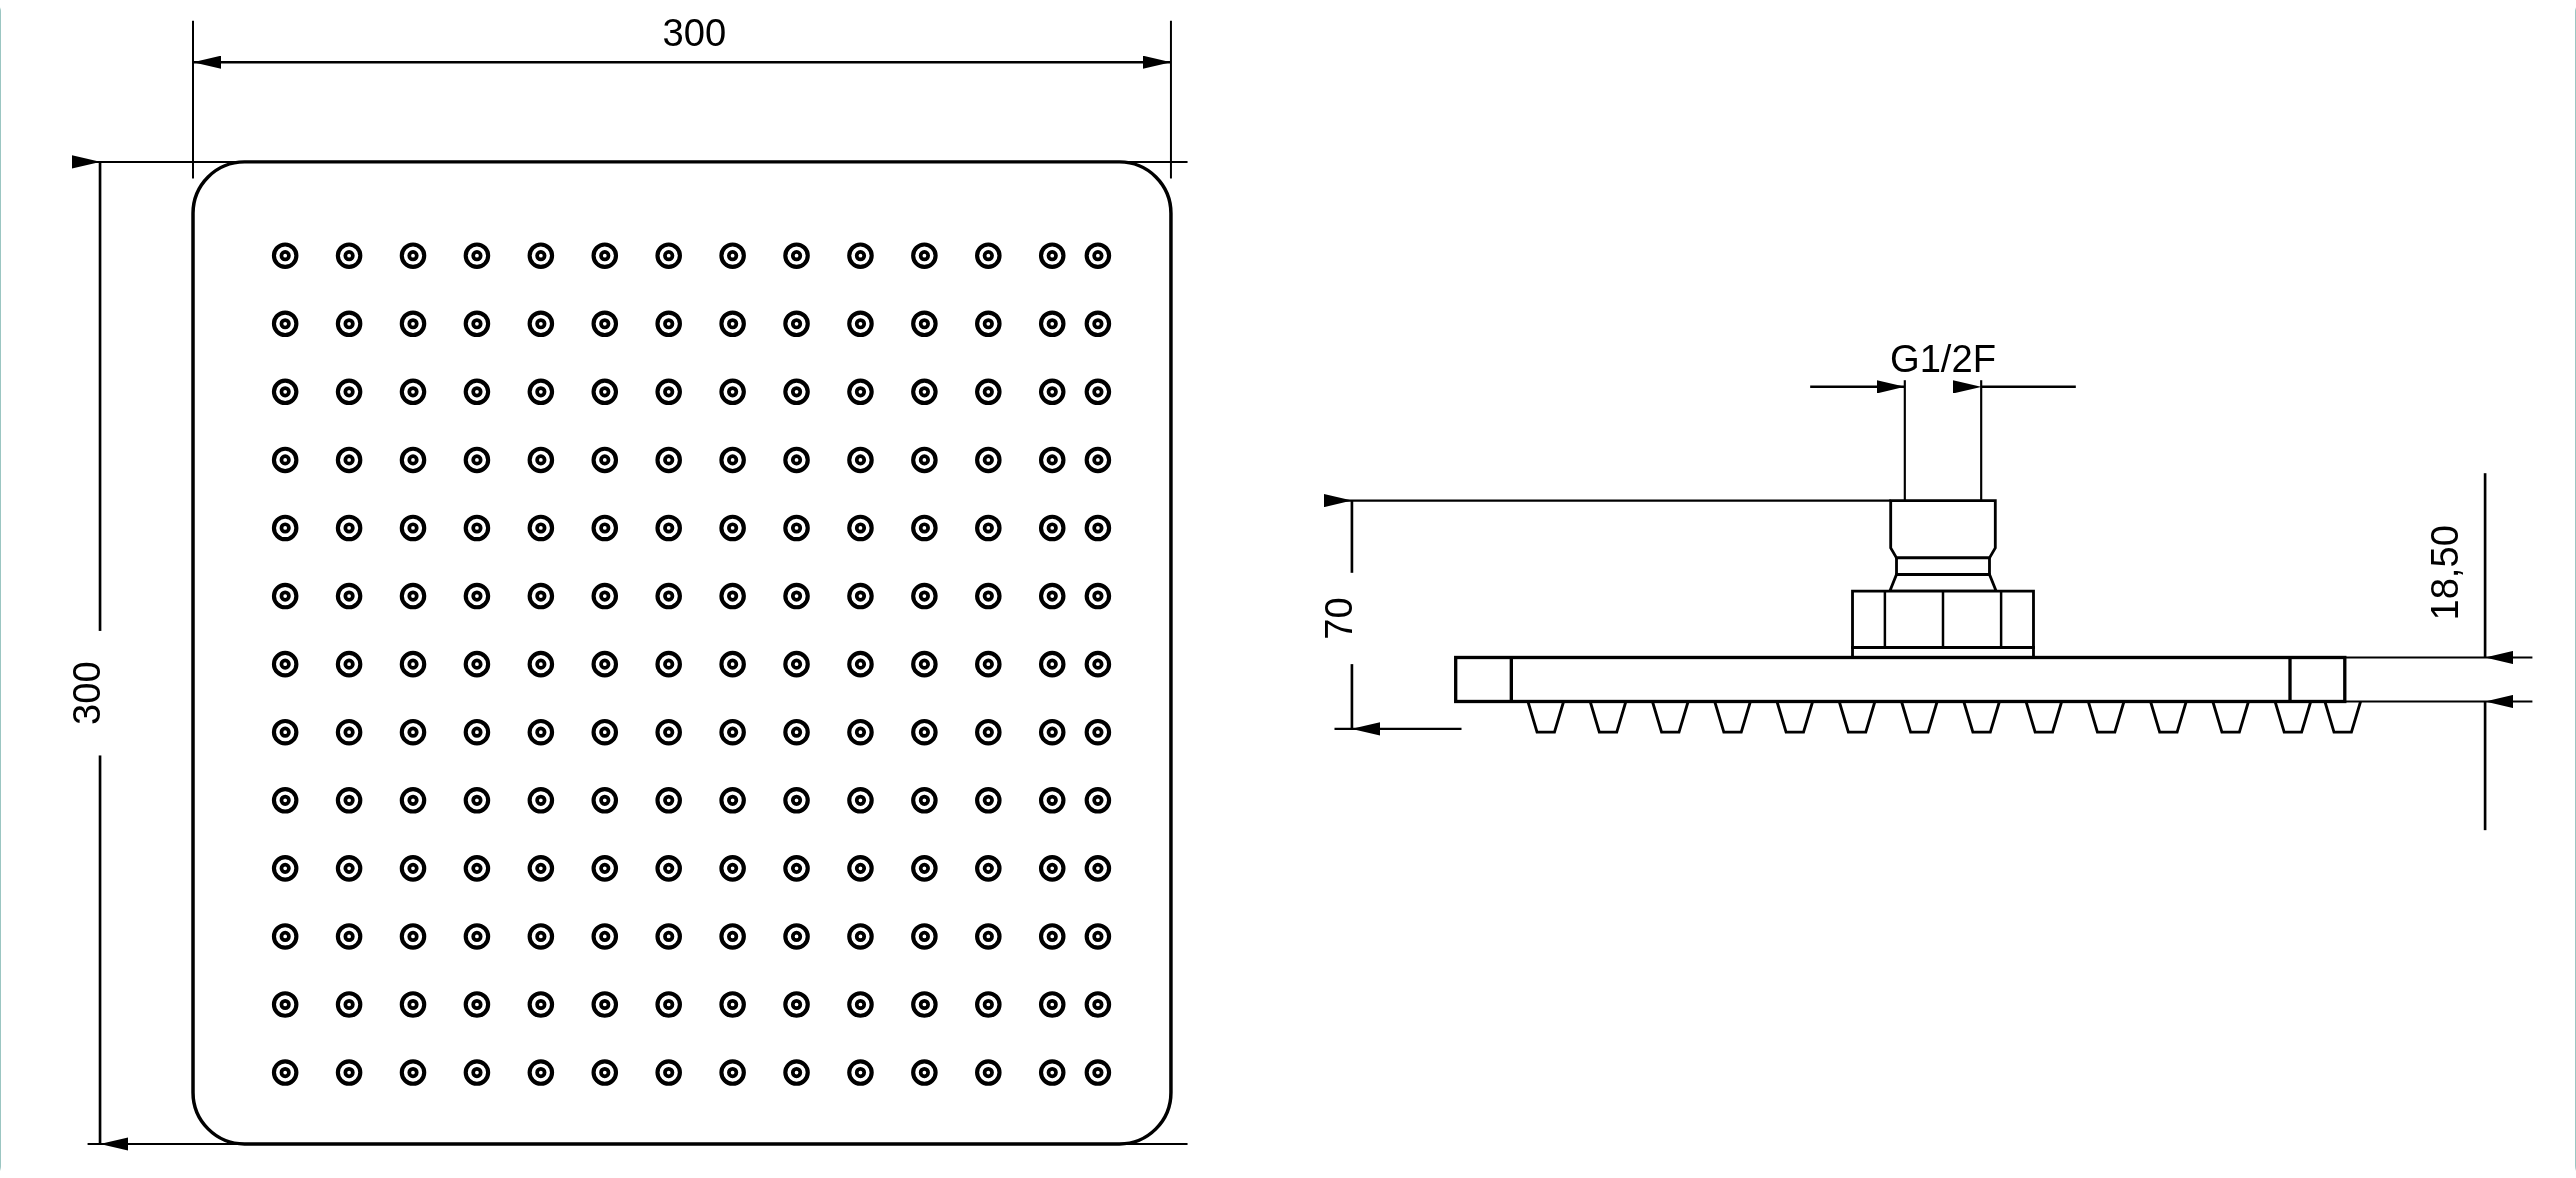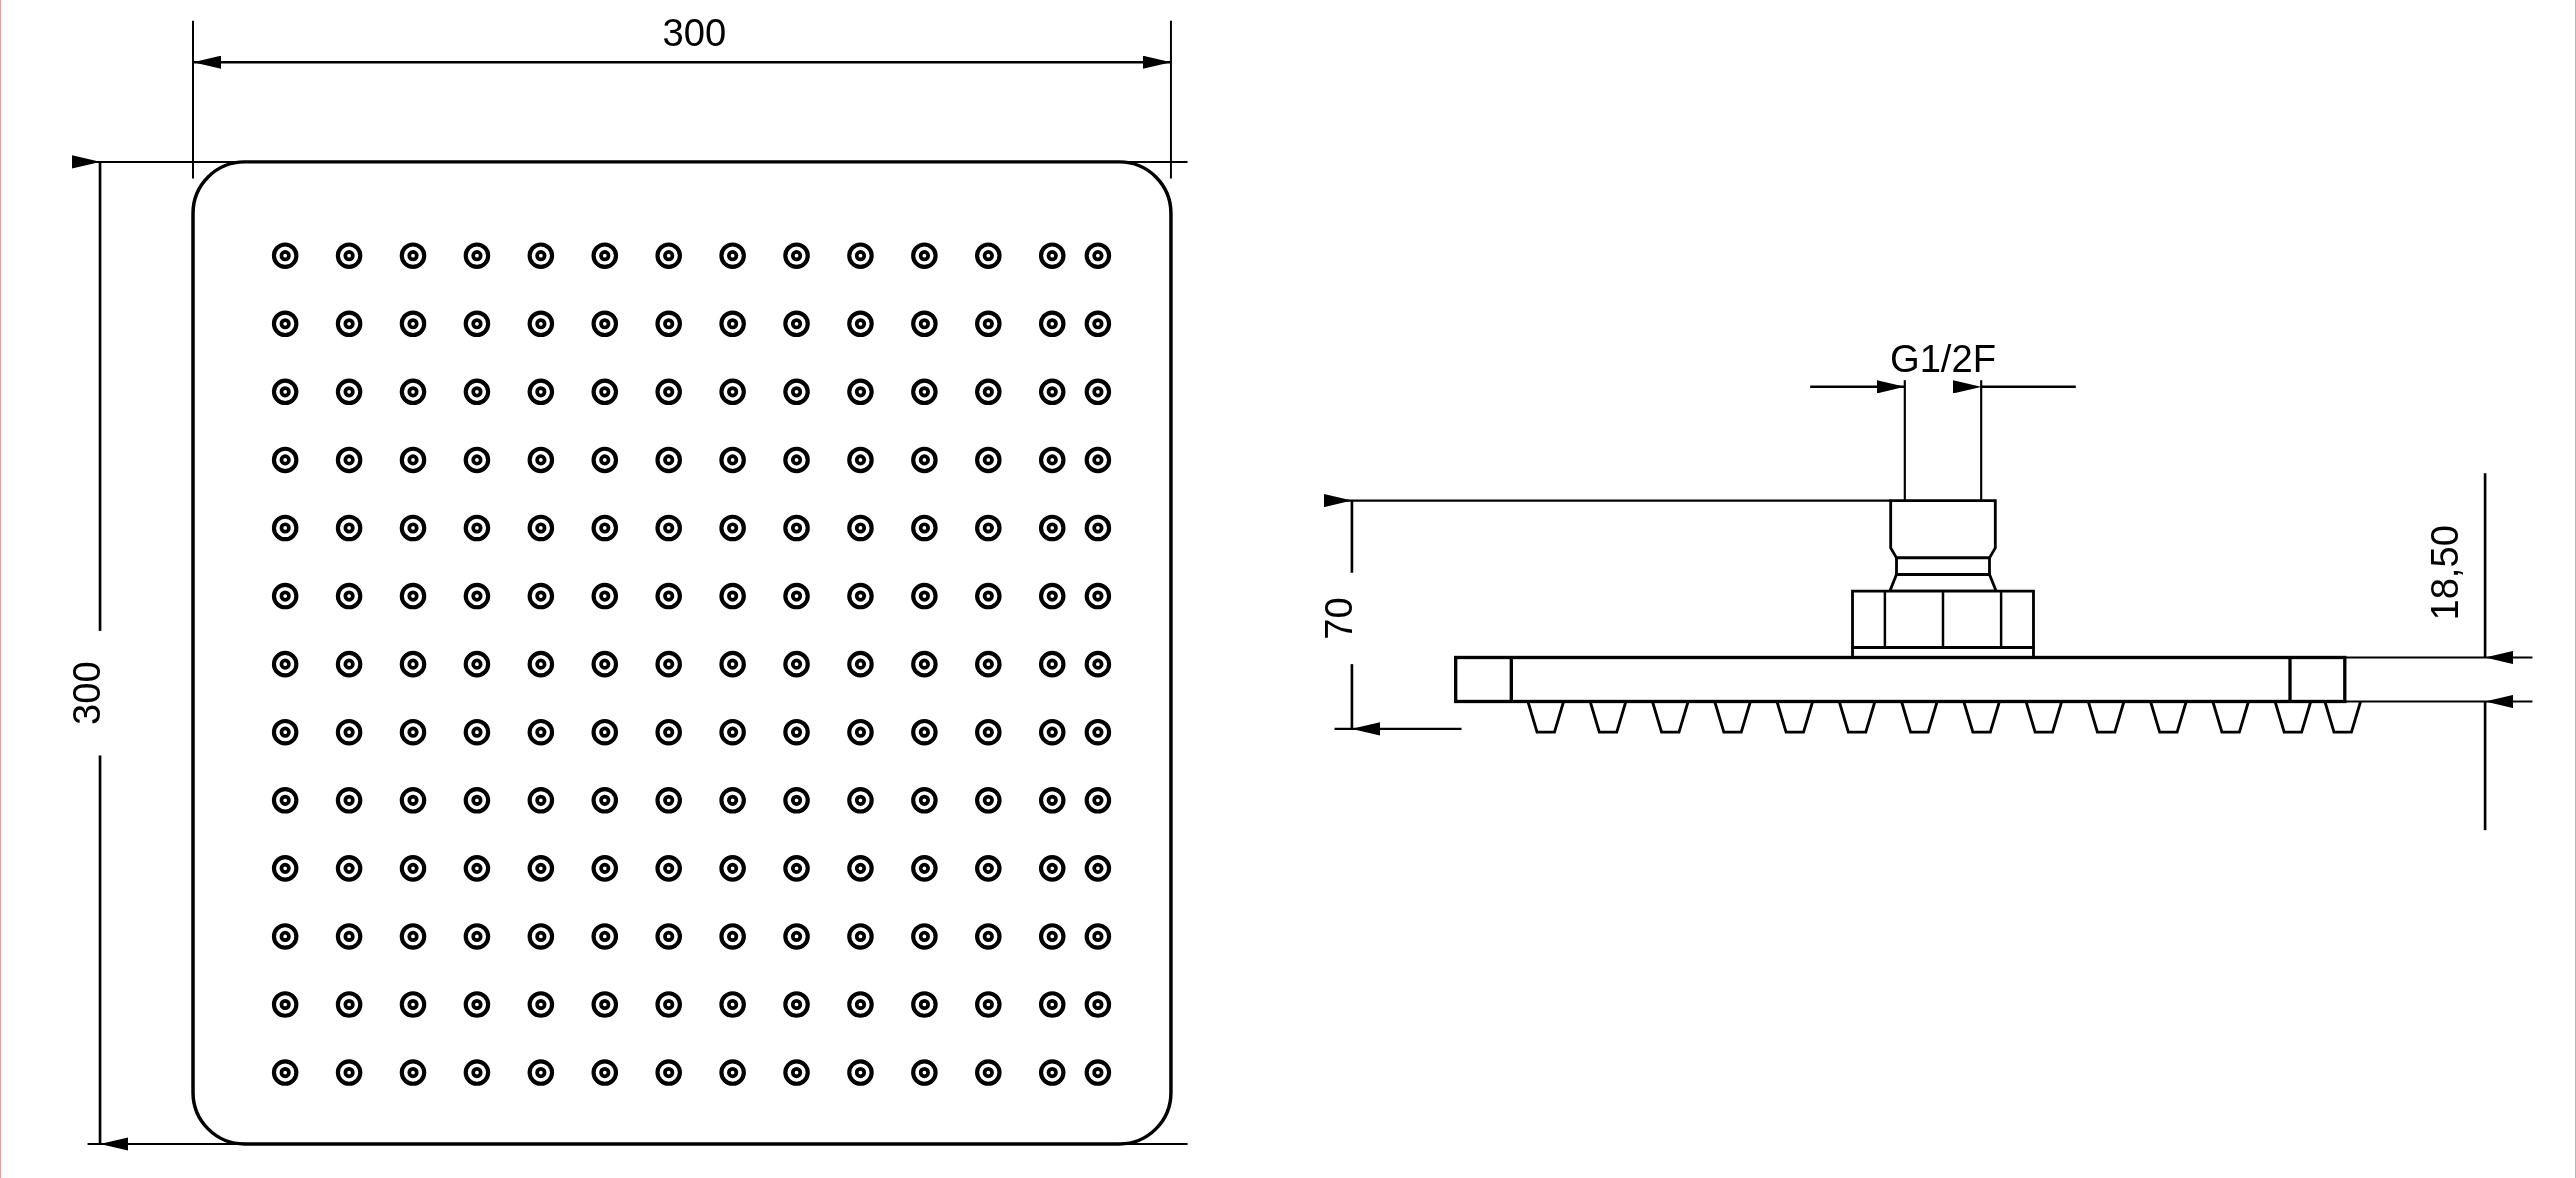--- a/index.html
+++ b/index.html
@@ -1,18 +1,18 @@
 <!DOCTYPE html>
 <html style="font-size:13.3px"><head>
 <meta charset="utf-8">
 <style>
   html,body{margin:0;padding:0;background:#ffffff;}
   body{width:2576px;height:1178px;overflow:hidden;
        font-family:"Liberation Sans", sans-serif;}
-  #stage{position:relative;width:2576px;height:1178px;background:#b91c1c;}
+  #stage{position:relative;width:2576px;height:1178px;background:#0f766e;border-radius:12px;}
   svg{display:block;}
   .dimtext{font-family:"Liberation Sans", sans-serif;font-size:46px;fill:#000;}
 </style>
 </head>
 <body>
 
 <div id="stage">
 
 <svg width="2576" height="1178" viewBox="0 0 3102 1419" xmlns="http://www.w3.org/2000/svg">
 

